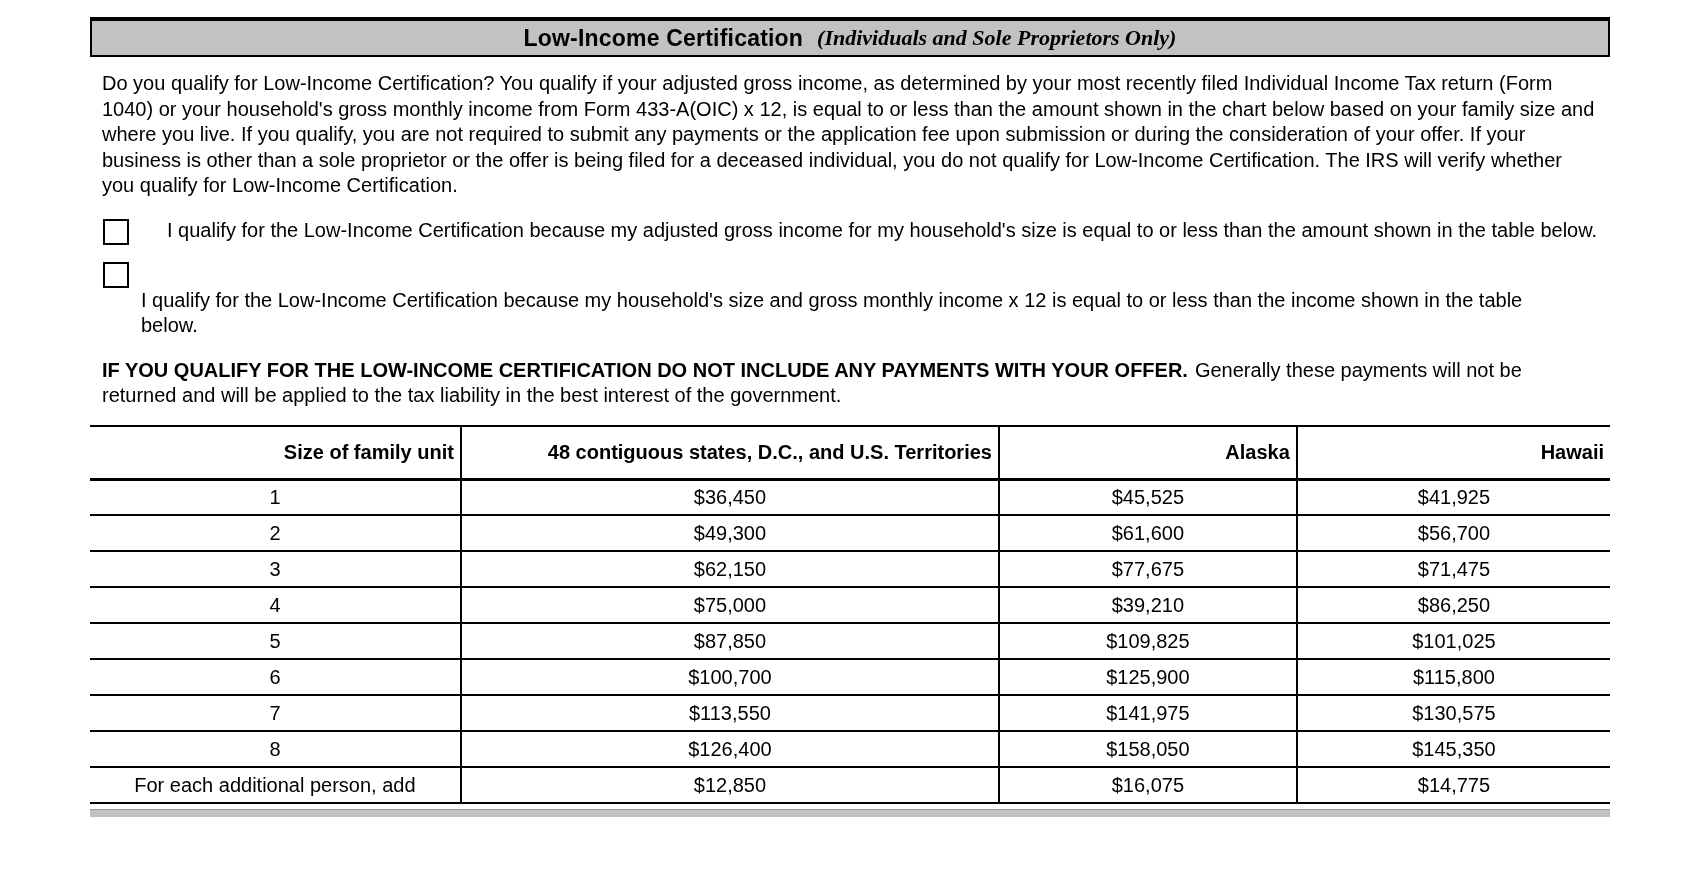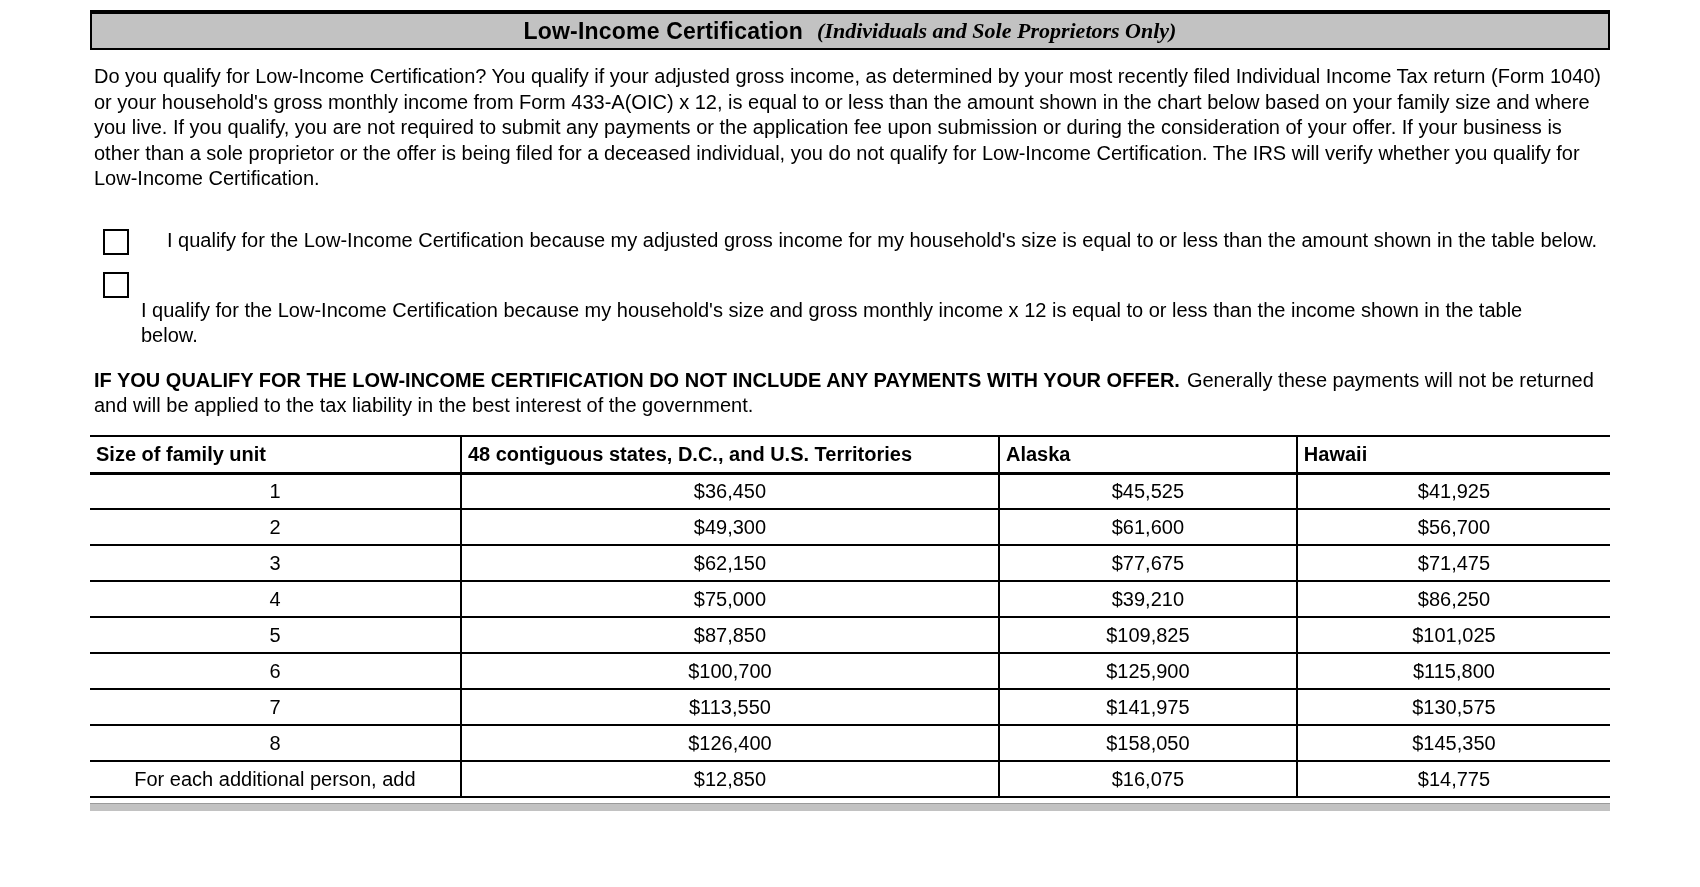--- a/index.html
+++ b/index.html
@@ -19,21 +19,21 @@
   }
   .content {
     position: absolute;
     left: 90px;
     top: 0;
     width: 1520px;
   }
 
   
   .section-bar {
-    margin-top: 10px;
+    margin-top: 17px;
     height: 40px;
     background: #c2c2c2;
     border-top: 4px solid #000;
     border-bottom: 2px solid #000;
     border-left: 2px solid #000;
     border-right: 2px solid #000;
     display: flex;
     align-items: center;
     justify-content: center;
   }
@@ -43,34 +43,34 @@
     letter-spacing: 0.2px;
   }
   .section-bar .subtitle {
     font-size: 22px;
     font-weight: bold;
     font-style: italic;
     margin-left: 14px;
     font-family: Liberation Serif, serif;
   }
 
-  p { margin: 4px; }
+  p { margin: 12px; }
   .body-text {
     font-size: 20px;
     line-height: 25.5px;
   }
   .intro { margin-top: 14px; }
   .note  { margin-top: 26px; font-weight: bold; }
 
   
   .check-row {
     display: flex;
     align-items: flex-start;
     padding-left: 13px;
-    margin-top: 36px;
+    margin-top: 19px;
   }
   .check-row + .check-row { margin-top: 16px; flex-direction: column; }
   .checkbox {
     flex: 0 0 auto;
     width: 26px;
     height: 26px;
     border: 2px solid #000;
     background: #fff;
     margin-top: 1px;
     cursor: pointer;
@@ -89,24 +89,24 @@
   table.income {
     margin-top: 16px;
     width: 1520px;
     border-collapse: collapse;
     border-top: 2px solid #000;
     font-size: 20px;
   }
   table.income th {
     height: 26px;
     font-weight: bold;
-    text-align: left;
+    text-align: right;
     vertical-align: middle;
     border-bottom: 3px solid #000;
-    padding: 6px 6px;
+    padding: 14px 6px;
   }
   table.income td {
     height: 36px;
     text-align: center;
     vertical-align: middle;
     border-bottom: 2px solid #000;
     padding: 0 6px;
   }
   table.income th.divider, table.income td.divider { border-right: 2px solid #000; }
   .col-family { width: 24.4%; }

